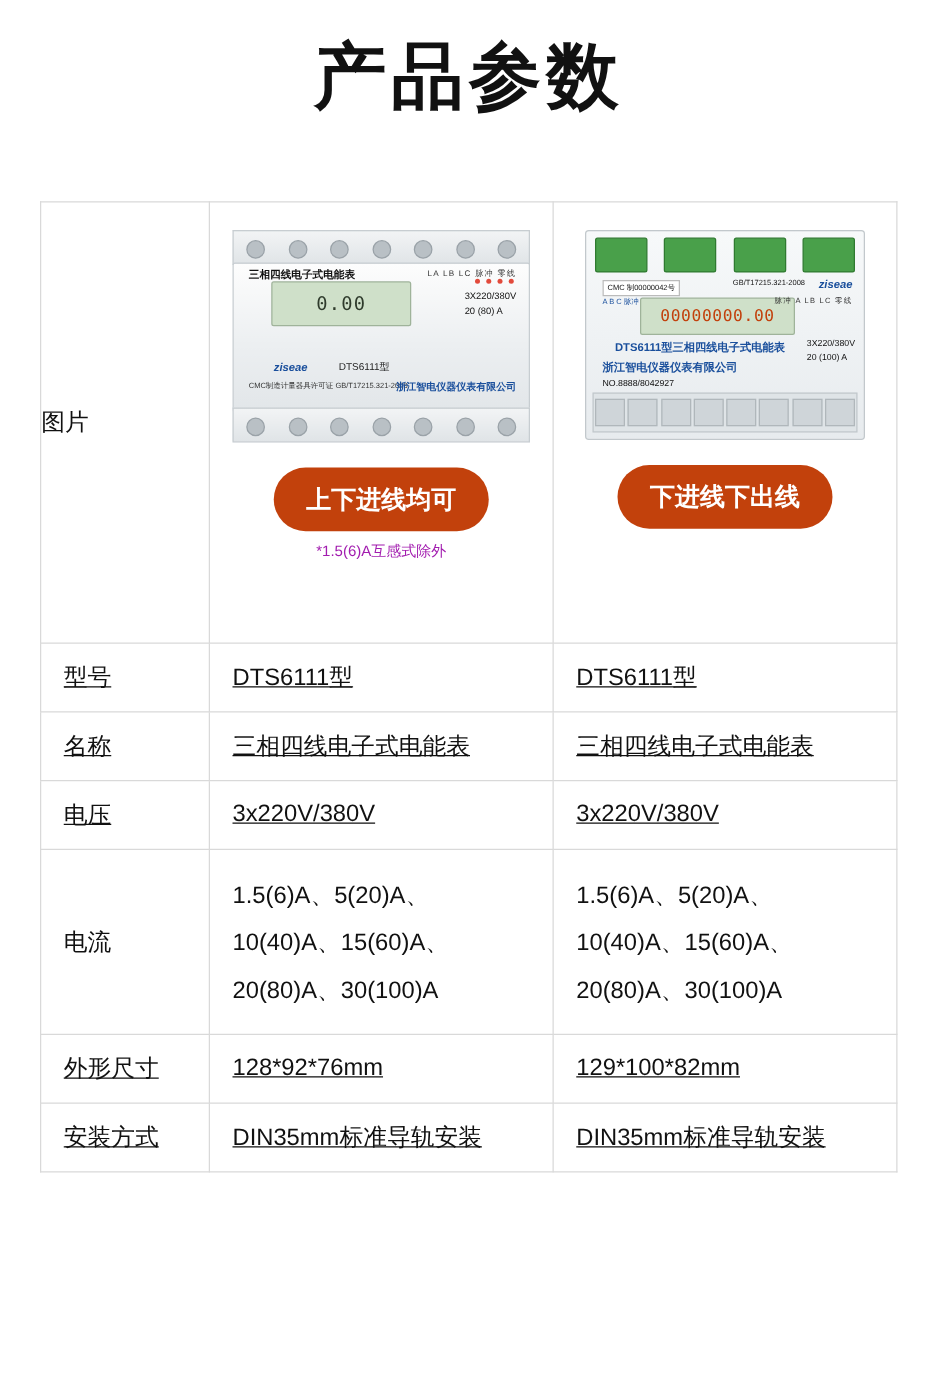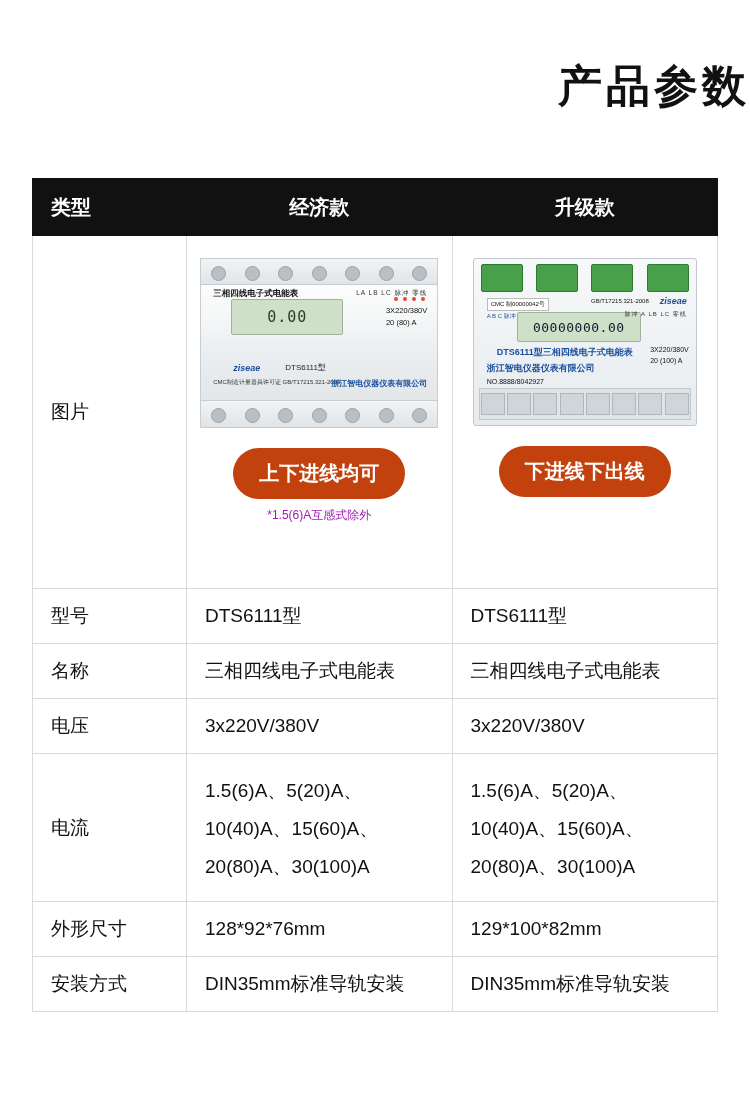--- a/index.html
+++ b/index.html
@@ -14,25 +14,25 @@
     color: #1a1a1a;
     overflow: hidden;
   }
   .page {
     position: relative;
     width: 750px;
     height: 1120px;
     box-sizing: border-box;
   }
   .page-title {
-    text-align: right;
-    font-size: 44px;
+    text-align: center;
+    font-size: 58px;
     font-weight: bold;
     letter-spacing: 4px;
-    padding-top: 64px;
+    padding-top: 33px;
     color: #111;
     line-height: 1;
   }
   .spec-table {
     margin: 70px 32px 0 32px;
     width: 686px;
     border-collapse: collapse;
     table-layout: fixed;
   }
   .spec-table td, .spec-table th {
@@ -59,32 +59,31 @@
     width: 134px;
     font-size: 19px;
     padding-left: 18px;
     color: #111;
   }
   td.col-val {
     font-size: 19px;
     padding-left: 18px;
     color: #111;
   }
-  tr.row-h td { height: 52px; }
+  tr.row-h td { height: 52px; text-decoration: underline; }
   tr.current-row td { height: 142px; }
   tr.current-row td.col-val {
     line-height: 38px;
     padding-top: 4px;
   }
   .cur-line { display: block; }
 
   
   tr.image-row td { height: 352px; padding: 0; }
   tr.image-row td.col-label {
-    padding-left: 18px;
     font-size: 19px;
   }
   .prod-cell {
     position: relative;
     height: 352px;
     display: flex;
     flex-direction: column;
     align-items: center;
     justify-content: flex-start;
     padding-top: 22px;
@@ -279,21 +278,21 @@
     height: 28px;
     background: #cfe0c9;
     border: 1px solid #9fb39a;
     border-radius: 2px;
     display: flex;
     align-items: center;
     justify-content: center;
     font-family: "DejaVu Sans Mono", monospace;
     font-size: 13px;
     letter-spacing: 0.5px;
-    color: #0f172a;
+    color: #c2410c;
   }
   .left-ind {
     position: absolute;
     left: 14px;
     top: 54px;
     font-size: 6px;
     line-height: 9px;
     color: #1a4f9c;
   }
   .right-spec2 {
@@ -374,25 +373,20 @@
 </style>
 </head>
 <body>
 
 <div class="page">
 
   <div class="page-title">产品参数</div>
 
   <table class="spec-table">
     <tbody>
-        <tr class="hdr-row">
-      <th class="col-label">类型</th>
-      <th class="col-val">经济款</th>
-      <th class="col-val">升级款</th>
-    </tr>
 
     <tr class="image-row">
       <td class="col-label">图片</td>
 
       <td>
         <div class="prod-cell">
           <div class="meter">
             <div class="rail-top">
               <div class="holes">
                 <i></i>

